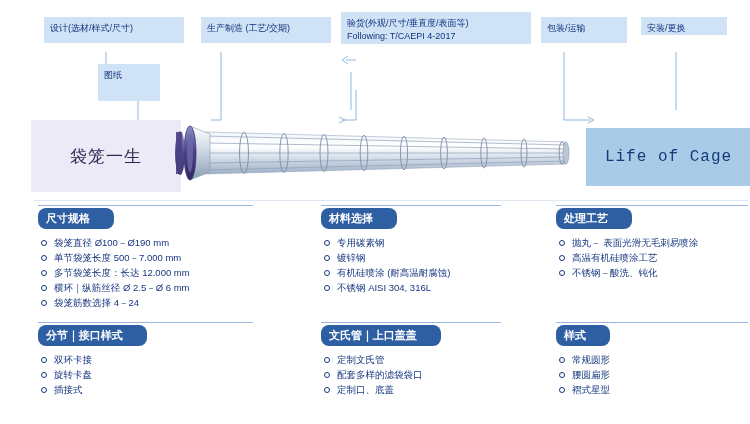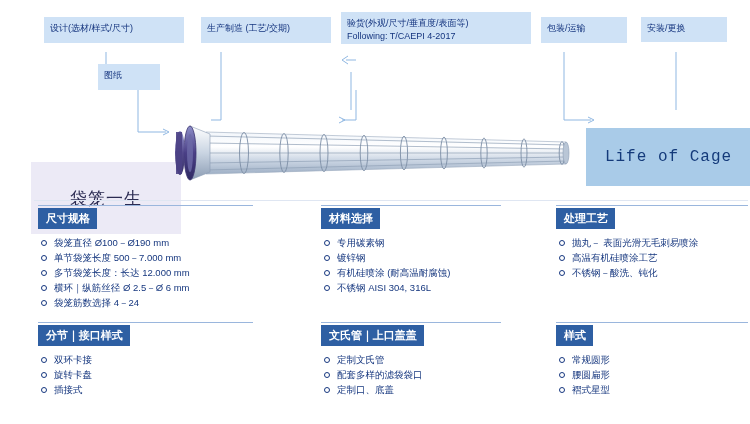--- a/index.html
+++ b/index.html
@@ -54,21 +54,21 @@
   .specblock{position:absolute;}
   .spec-title{
     background:#2e5fa3;
     color:#ffffff;
     font-size:11px;
     font-weight:bold;
     padding:3px 8px;
     display:inline-block;
     white-space:nowrap;
   }
-  .spec-title.wide{padding-right:7px;}
+  .spec-title.wide{padding-right:24px;border-radius:8px;}
   .spec-list{
     margin:6px 0 0 0;
     padding:0;
     list-style:none;
   }
   .spec-list li{
     font-size:9.5px;
     line-height:15px;
     color:#16377f;
     padding-left:16px;
@@ -111,42 +111,42 @@
       <path d="M147,129 L153,132 L147,135"></path>
       <path d="M572,117 L578,120 L572,123"></path>
       <path d="M323,117 L329,120 L323,123"></path>
     </g>
   </svg>
 
   <div class="topbox" style="left:28px;top:17px;width:140px;height:26px;">
     <div>设计(选材/样式/尺寸)</div>
   </div>
 
-  <div class="topbox" style="left:82px;top:64px;width:62px;height:26px;">
+  <div class="topbox" style="left:82px;top:64px;width:62px;height:37px;">
     <div>图纸</div>
   </div>
 
   <div class="topbox" style="left:185px;top:17px;width:130px;height:26px;">
     <div>生产制造 (工艺/交期)</div>
   </div>
 
   <div class="topbox" style="left:325px;top:12px;width:190px;height:32px;">
     <div>验货(外观/尺寸/垂直度/表面等)</div>
     <div>Following: T/CAEPI 4-2017</div>
   </div>
 
   <div class="topbox" style="left:525px;top:17px;width:86px;height:26px;">
     <div>包装/运输</div>
   </div>
 
-  <div class="topbox" style="left:625px;top:17px;width:86px;height:25px;">
+  <div class="topbox" style="left:625px;top:17px;width:86px;height:18px;">
     <div>安装/更换</div>
   </div>
 
-  <div class="sidepanel panel-left" style="left:15px;top:120px;width:150px;height:72px;margin-top:42px;">
+  <div class="sidepanel panel-left" style="left:15px;top:120px;width:150px;height:72px;">
     <span>袋笼一生</span>
   </div>
 
   <div class="sidepanel panel-right" style="left:570px;top:128px;width:165px;height:58px;">
     <span>Life of Cage</span>
   </div>
 
   <svg class="product" style="left:150px;top:112px;width:420px;height:80px;" viewBox="0 0 420 80">
     <defs>
       <linearGradient id="bodyg" x1="0" y1="0" x2="0" y2="1">

